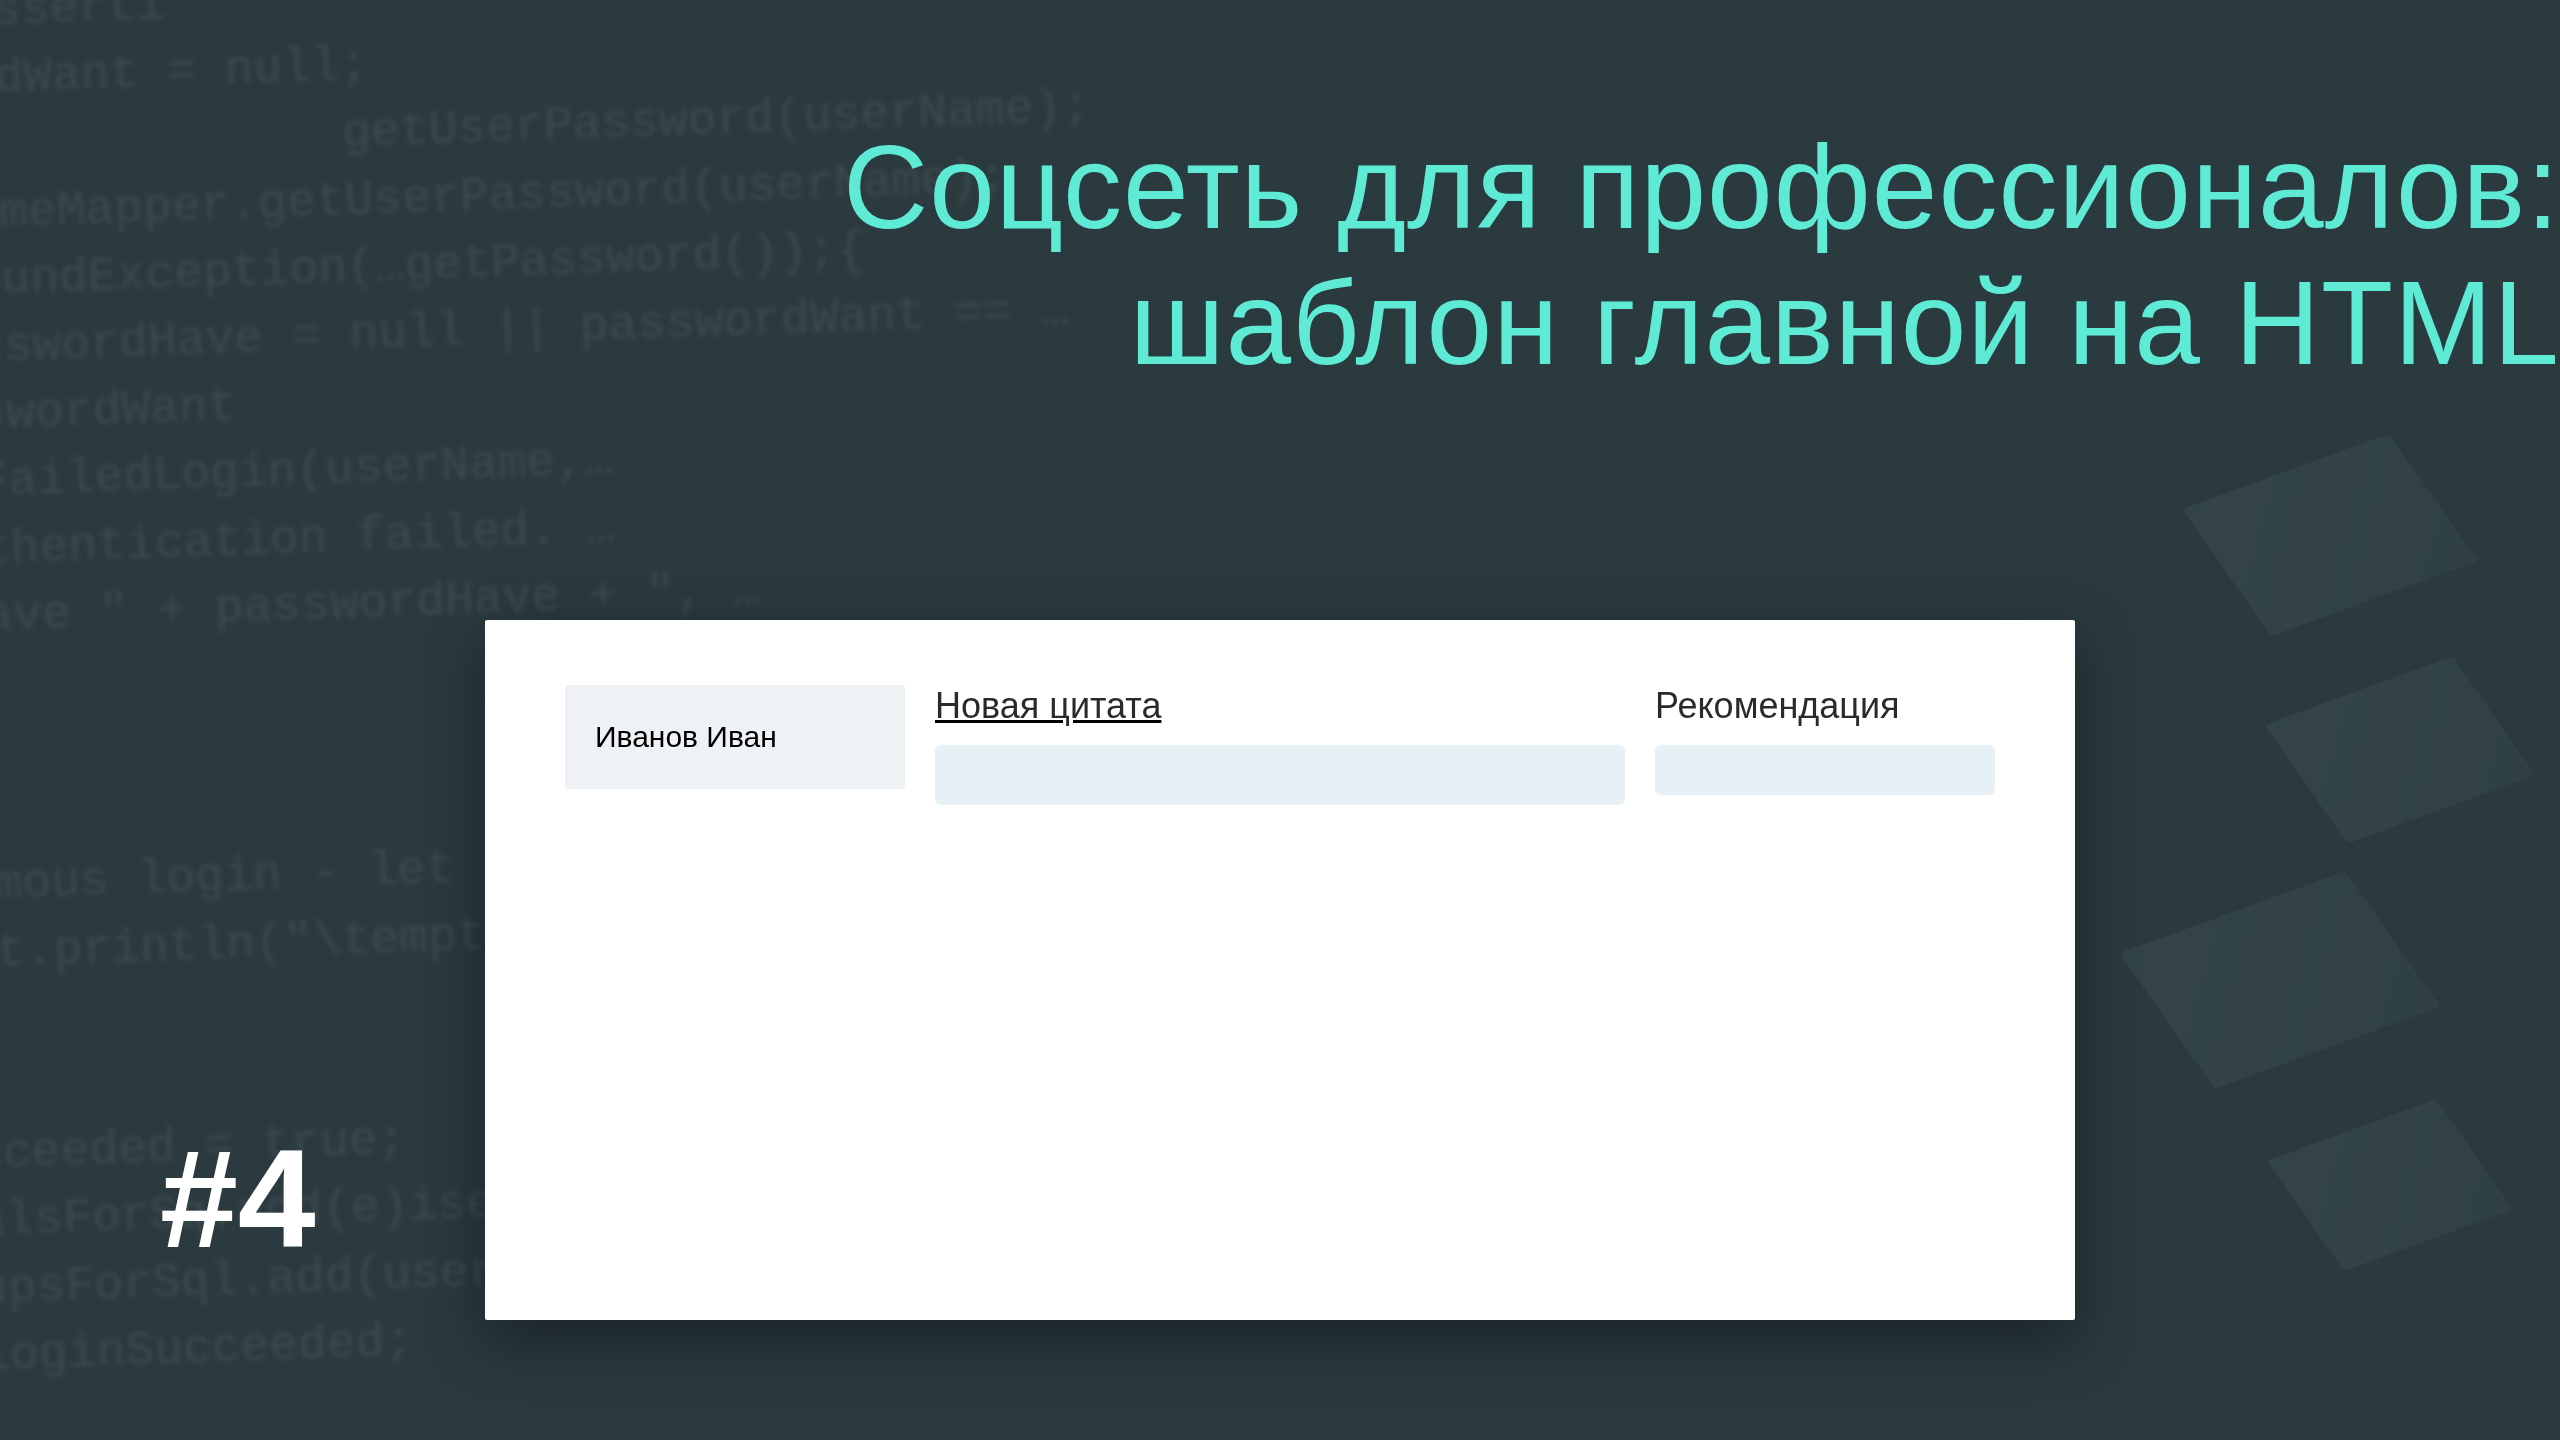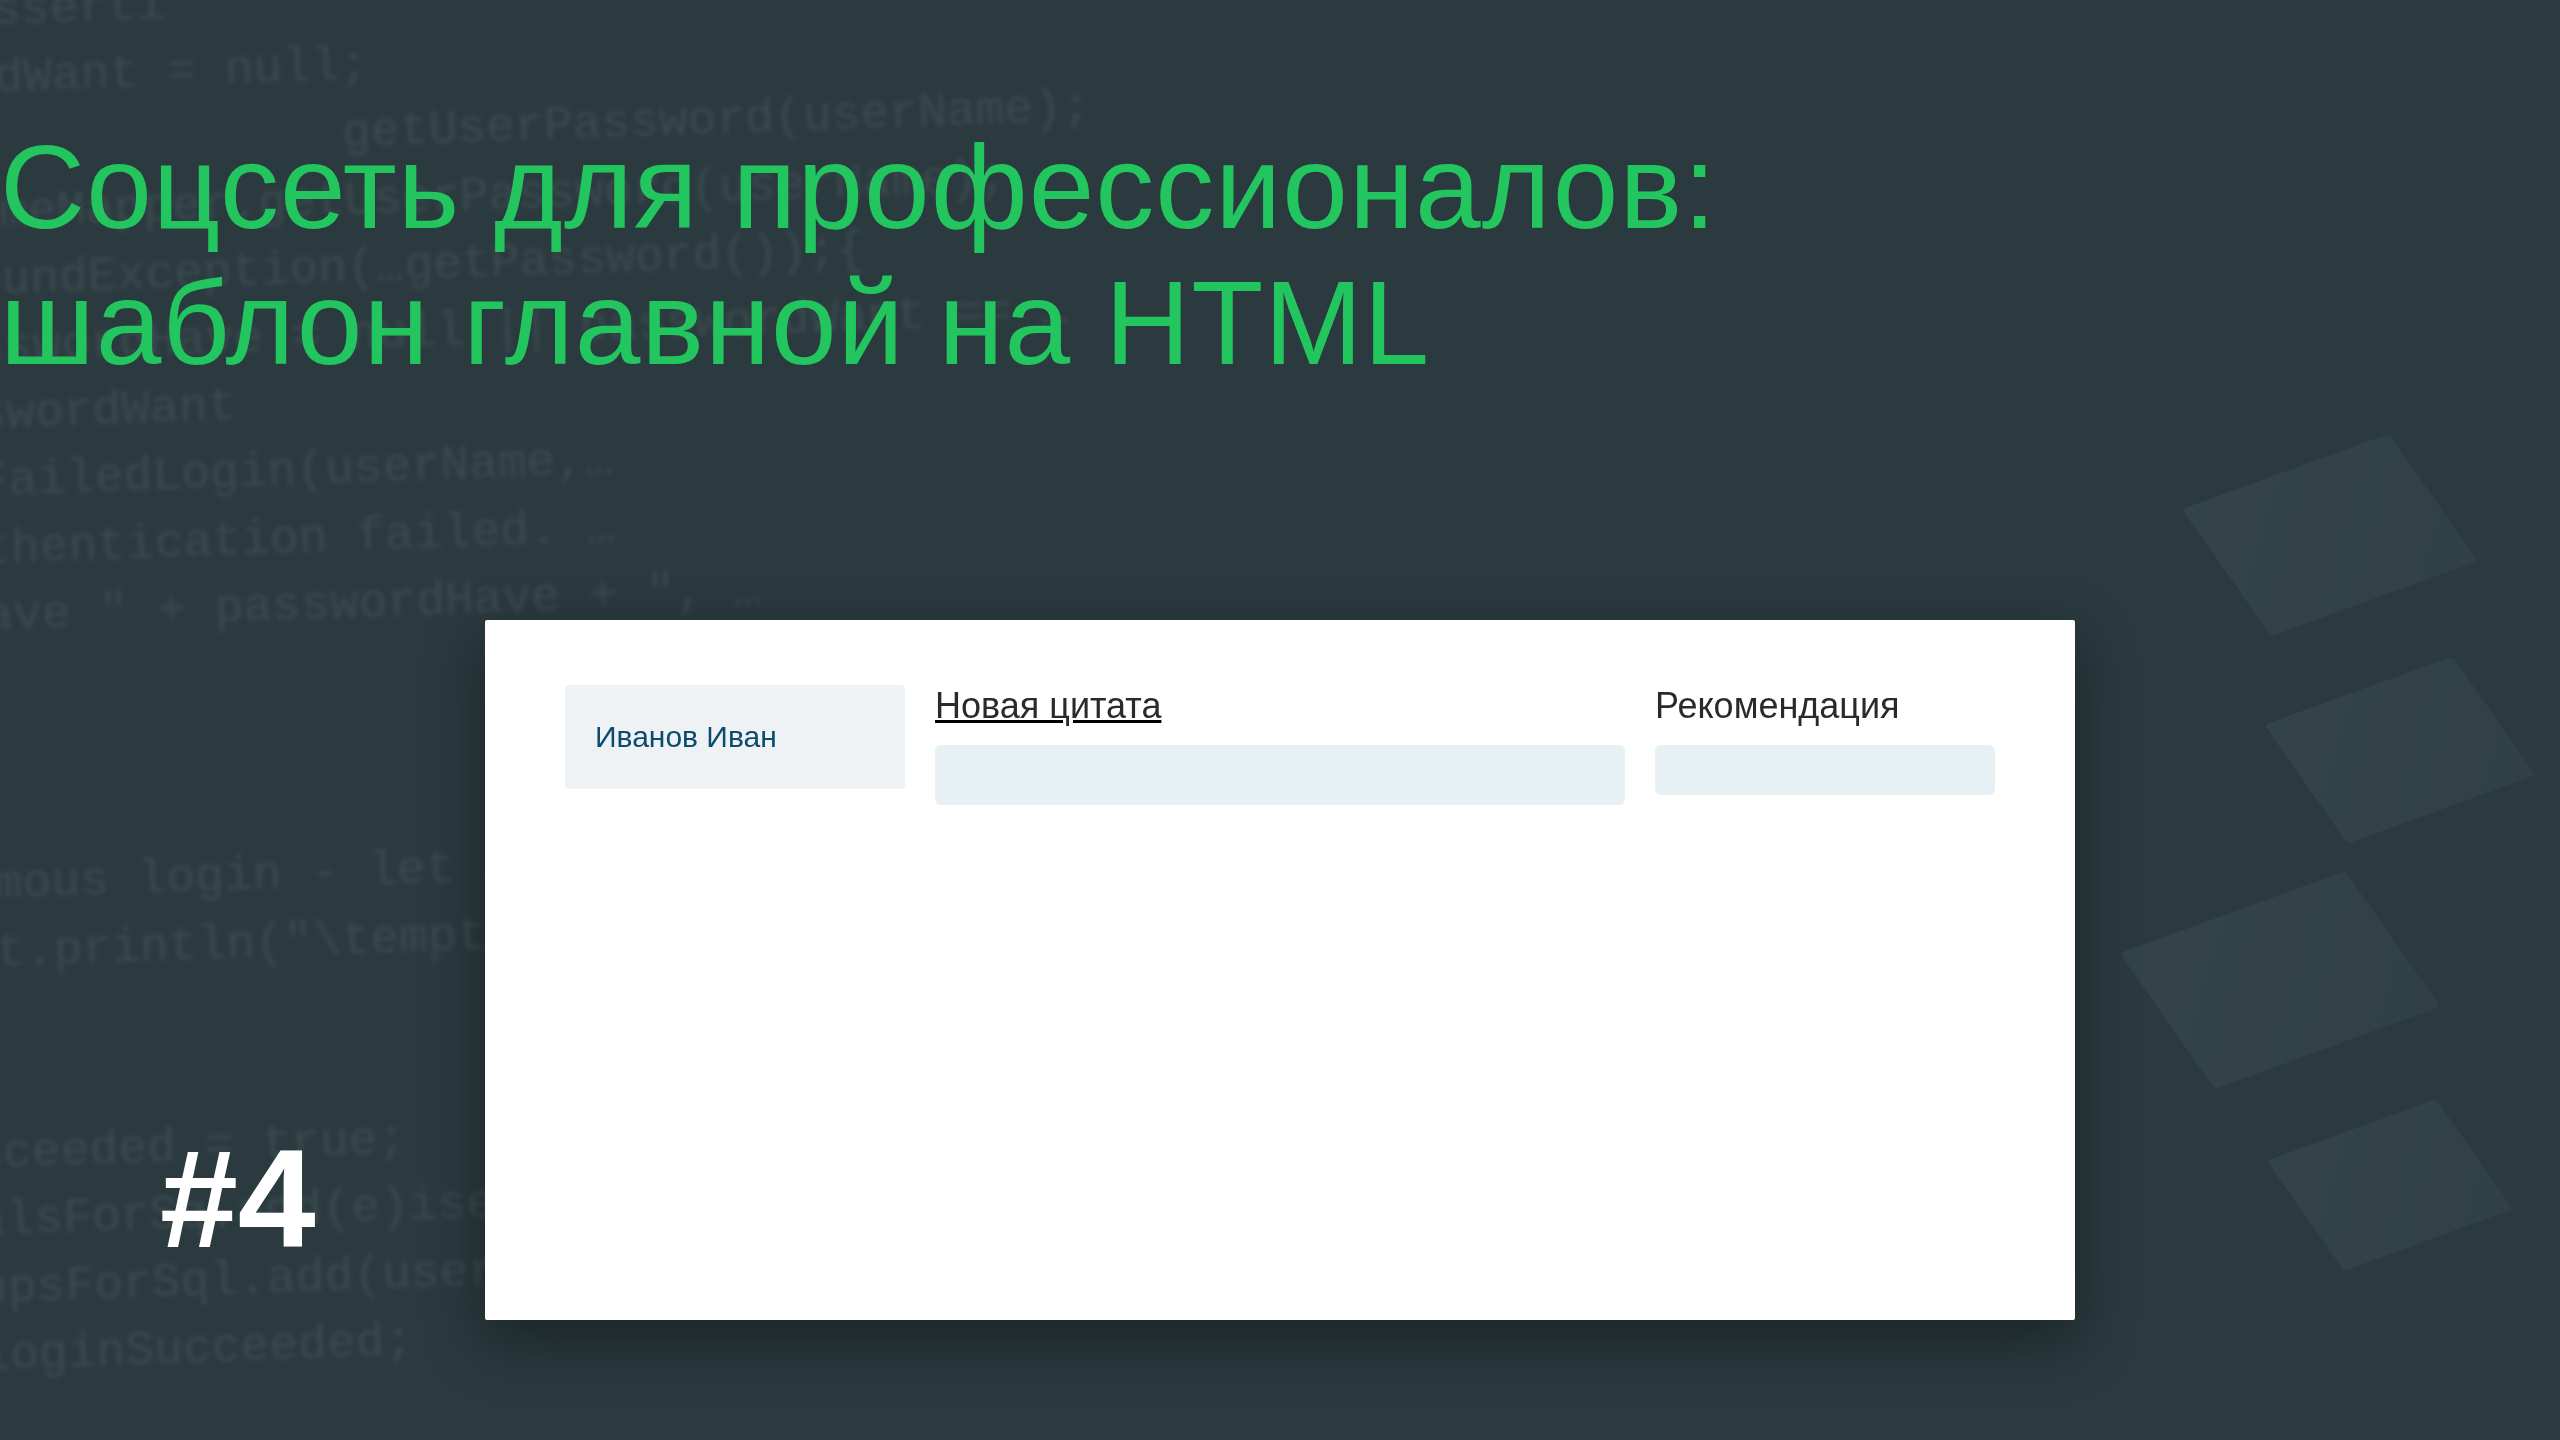--- a/index.html
+++ b/index.html
@@ -46,24 +46,24 @@
       background: linear-gradient(135deg, #8899aa, #667788);
       transform: rotate(-20deg) skewX(15deg);
       border-radius: 4px;
     }
     
     .main-title {
       position: absolute;
       top: 120px;
       left: 50%;
       transform: translateX(-50%);
-      color: #22c55e;
+      color: #5eead4;
       font-size: 118px;
       font-weight: 400;
-      text-align: left;
+      text-align: right;
       line-height: 1.15;
       width: 100%;
       letter-spacing: 1px;
     }
     
     .episode-number {
       position: absolute;
       bottom: 160px;
       left: 160px;
       color: #ffffff;
@@ -92,21 +92,21 @@
     .sidebar {
       width: 340px;
       flex-shrink: 0;
     }
     
     .user-card {
       background: #eef2f4;
       padding: 35px 30px;
       border-radius: 4px;
       font-size: 30px;
-      color: #0c4a6e;
+      color: #000000;
     }
     
     .main-column {
       flex: 1;
       min-width: 0;
       text-decoration: underline;
     }
     
     .section-title {
       font-size: 36px;

